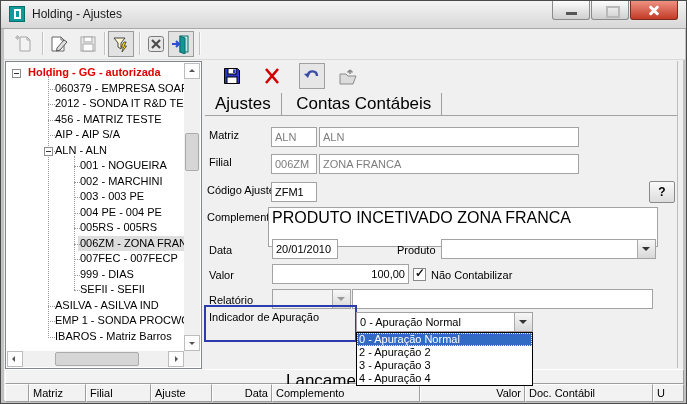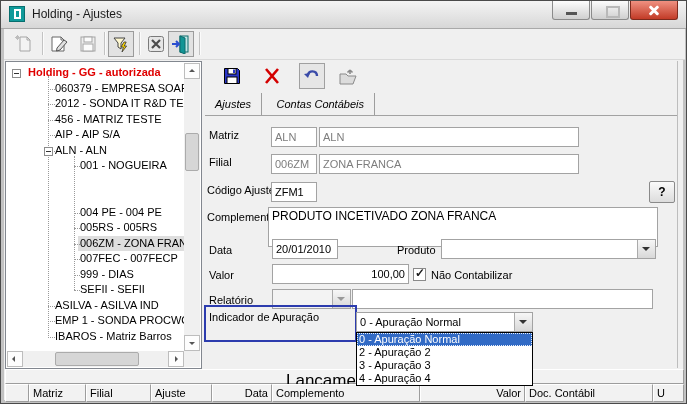--- a/index.html
+++ b/index.html
@@ -52,26 +52,26 @@
   .arr.up{left:4px;top:5px;border-bottom-color:#555;border-top:none;}
   .arr.down{left:4px;top:6px;border-top-color:#555;border-bottom:none;}
   .arr.left{left:4px;top:4px;border-right-color:#555;border-left:none;}
   .arr.right{left:6px;top:4px;border-left-color:#555;border-right:none;}
   .sbthumb{position:absolute;background:#d6d6d6;border:1px solid #ababab;border-radius:2px;box-sizing:border-box;}
   
   .right-panel{position:absolute;left:204px;top:60px;width:472px;height:307px;border-right:1px solid #bdbdbd;}
   .ptbtn{position:absolute;top:2px;width:26px;height:26px;display:flex;align-items:center;justify-content:center;}
   .ptbtn.raised{background:#e6e6e6;border:1px solid #a0a0a0;box-sizing:border-box;}
   .tabbar{position:absolute;left:0;top:32px;width:100%;height:23px;border-bottom:1px solid #a2a2a2;box-sizing:border-box;}
-  .tab{display:inline-block;height:22px;line-height:22px;padding:0 10px;font-size:11px;border-right:1px solid #9d9d9d;color:#000;font-style:italic;}
+  .tab{display:inline-block;height:22px;line-height:22px;padding:0 10px;font-size:17px;border-right:1px solid #9d9d9d;color:#000;}
   .lbl{position:absolute;font-size:11px;color:#000;white-space:nowrap;}
   .field{position:absolute;height:20px;line-height:18px;background:#fff;border:1px solid #a3a3a3;box-sizing:border-box;font-size:11px;padding:0 3px;color:#000;white-space:nowrap;overflow:hidden;}
   .field.disabled{color:#7d7d7d;}
   .field.num{text-align:right;}
-  .tarea{position:absolute;background:#fff;border:1px solid #a3a3a3;box-sizing:border-box;font-size:12px;padding:1px 3px;color:#000;}
+  .tarea{position:absolute;background:#fff;border:1px solid #a3a3a3;box-sizing:border-box;font-size:16px;padding:1px 3px;color:#000;}
   .combo{position:absolute;height:20px;background:#fff;border:1px solid #a3a3a3;box-sizing:border-box;font-size:11px;}
   .combo .cval{position:absolute;left:3px;top:0;right:18px;line-height:18px;white-space:nowrap;overflow:hidden;color:#000;}
   .combo .cbtn{position:absolute;right:0;top:0;bottom:0;width:17px;background:linear-gradient(#f7f7f7,#d8d8d8);border-left:1px solid #ababab;}
   .combo .cbtn::after{content:'';position:absolute;left:4px;top:7px;border:4px solid transparent;border-top-color:#333;border-bottom:none;}
   .combo.disabled{background:#f3f3f3;}
   .combo.disabled .cbtn::after{border-top-color:#999;}
   .helpbtn{position:absolute;width:26px;height:22px;background:linear-gradient(#fafafa,#dcdcdc);border:1px solid #8a8a8a;border-radius:2px;box-sizing:border-box;text-align:center;line-height:20px;font-size:12px;font-weight:bold;color:#000;}
   .checkbox{position:absolute;width:13px;height:13px;background:#fff;border:1px solid #8a8a8a;box-sizing:border-box;}
   .checkmark{position:absolute;left:1px;top:-3px;font-size:12px;font-weight:bold;color:#1a1a1a;}
   .focusbox{position:absolute;border:2px solid #2c3cae;box-sizing:border-box;}
@@ -164,20 +164,22 @@
     <div class="tree-viewport">
       <div class="guide" style="left:41px;top:13px;height:260px"></div>
       <div class="guide" style="left:67px;top:93px;height:134px"></div>
     <div class="titem lvl0 root" style="top: 2px;"><span class="expander"></span><span class="tlabel">Holding - GG - autorizada</span></div>
         <div class="titem lvl1" style="top: 17.5px;"><span class="tlabel">060379 - EMPRESA SOAR</span></div>
         <div class="titem lvl1" style="top: 33px;"><span class="tlabel">2012 - SONDA IT R&amp;D TES</span></div>
         <div class="titem lvl1" style="top: 48.5px;"><span class="tlabel">456 - MATRIZ TESTE</span></div>
         <div class="titem lvl1" style="top: 64px;"><span class="tlabel">AIP - AIP S/A</span></div>
         <div class="titem lvl1" style="top: 79.5px;"><span class="expander"></span><span class="tlabel">ALN - ALN</span></div>
         <div class="titem lvl2" style="top: 95px;"><span class="tlabel">001 - NOGUEIRA</span></div>
+        <div class="titem lvl2" style="top: 110.5px;"><span class="tlabel">002 - MARCHINI</span></div>
+        <div class="titem lvl2" style="top: 126px;"><span class="tlabel">003 - 003 PE</span></div>
         <div class="titem lvl2" style="top: 141.5px;"><span class="tlabel">004 PE - 004 PE</span></div>
         <div class="titem lvl2" style="top: 157px;"><span class="tlabel">005RS - 005RS</span></div>
         <div class="titem lvl2" style="top: 172.5px;"><span class="tlabel sel">006ZM - ZONA FRANC</span></div>
         <div class="titem lvl2" style="top: 188px;"><span class="tlabel">007FEC - 007FECP</span></div>
         <div class="titem lvl2" style="top: 203.5px;"><span class="tlabel">999 - DIAS</span></div>
         <div class="titem lvl1" style="top: 234.5px;"><span class="tlabel">ASILVA - ASILVA IND</span></div>
         <div class="titem lvl2" style="top: 219px;"><span class="tlabel">SEFII - SEFII</span></div>
         <div class="titem lvl1" style="top: 250px;"><span class="tlabel">EMP 1 - SONDA PROCWOR</span></div>
         <div class="titem lvl1" style="top: 265.5px;"><span class="tlabel">IBAROS - Matriz Barros</span></div>
       </div>

